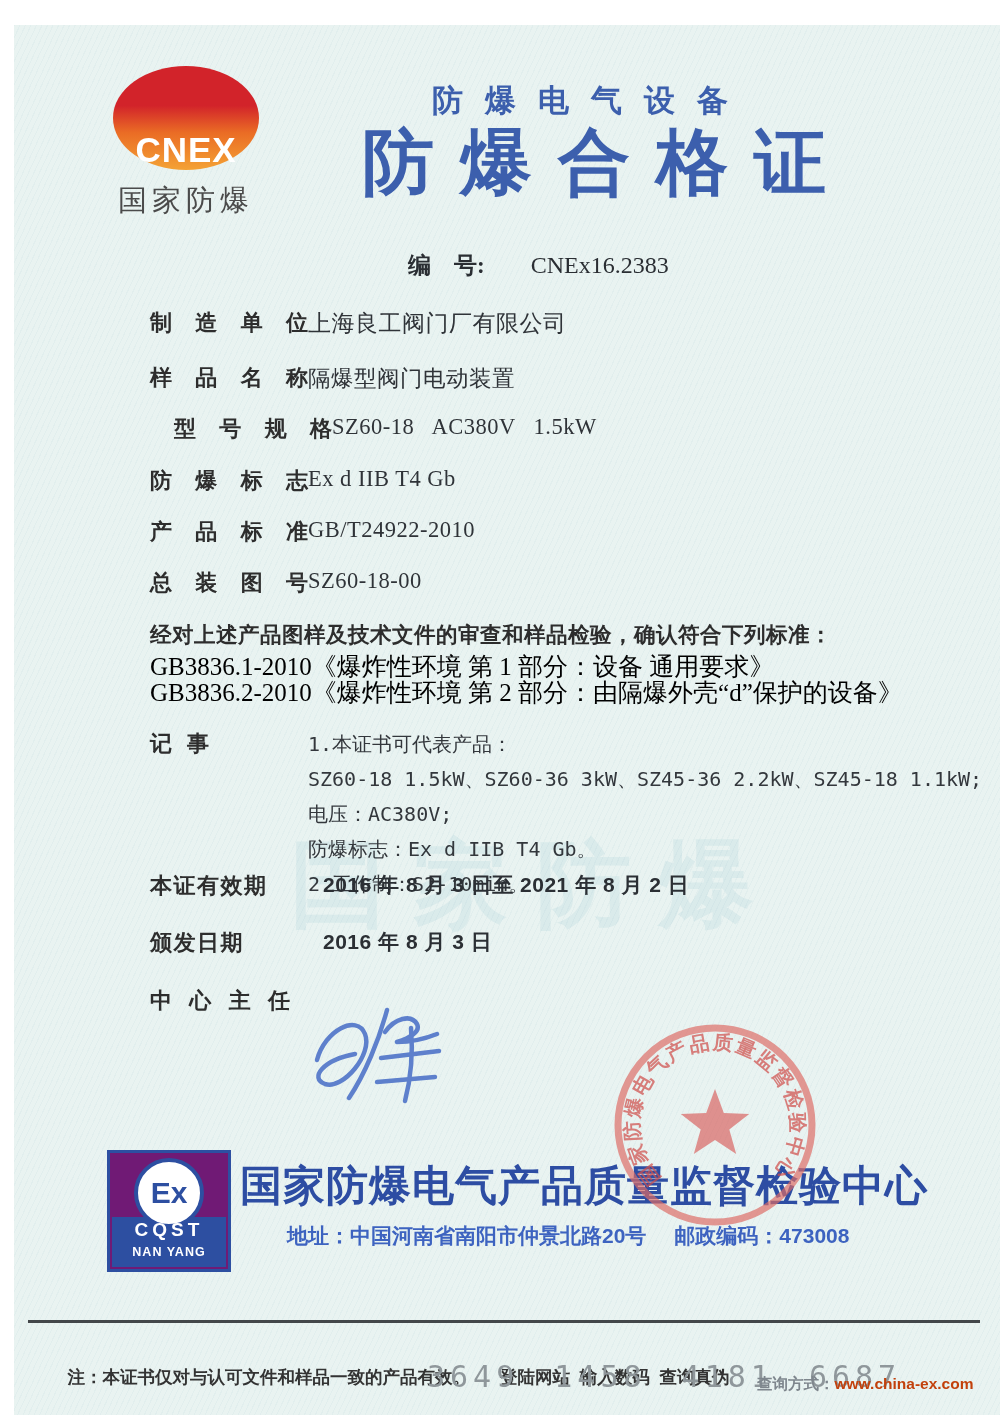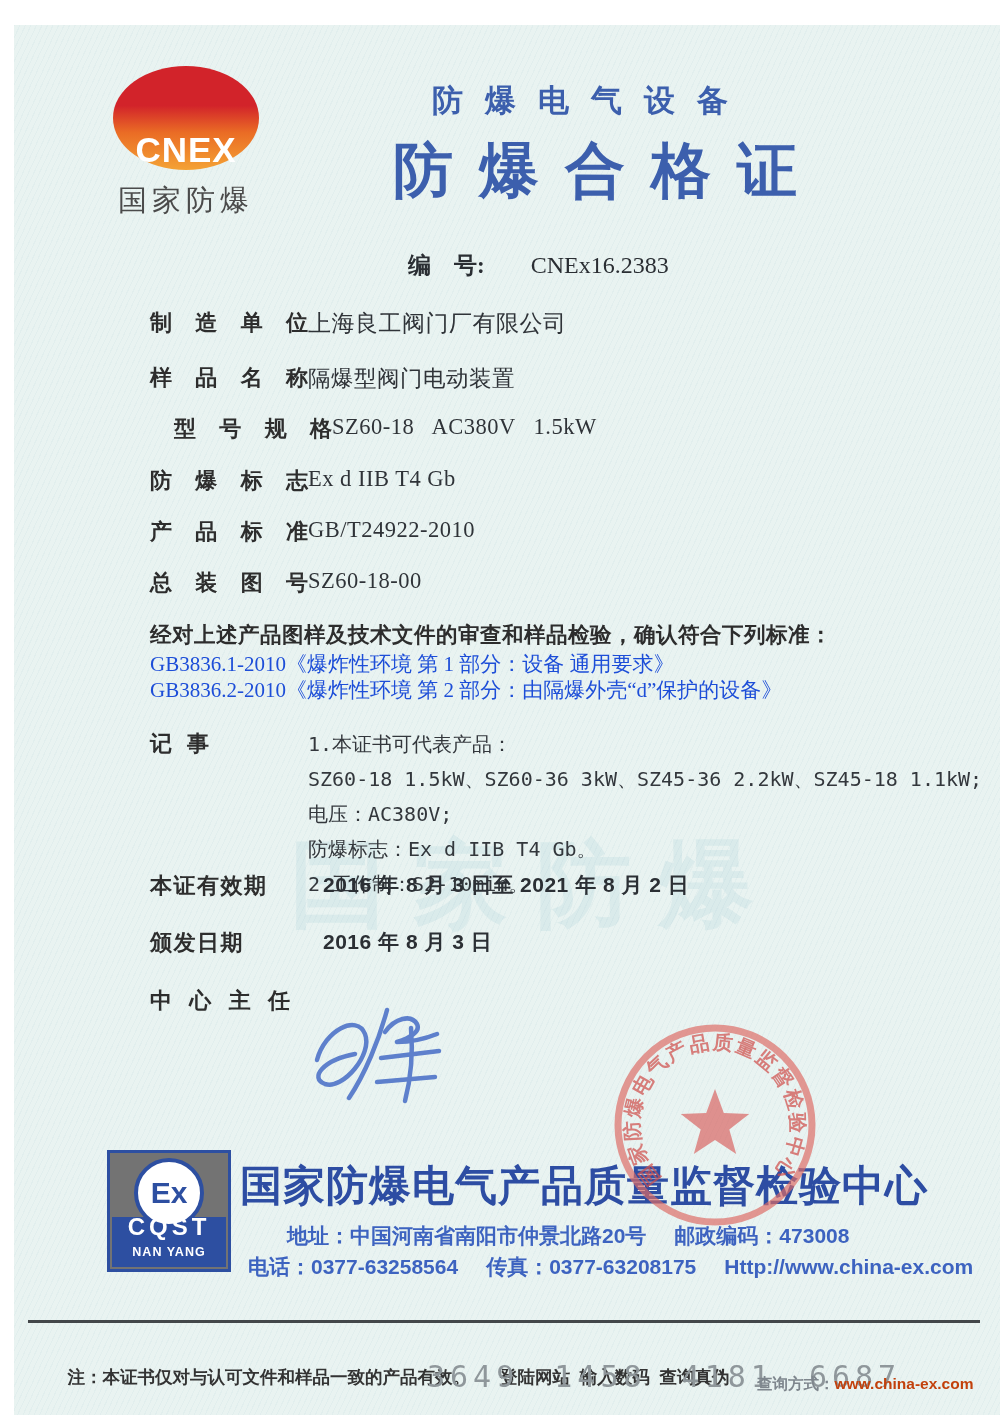--- a/index.html
+++ b/index.html
@@ -9,55 +9,55 @@
          background-image:repeating-linear-gradient(115deg, rgba(187,214,219,0.16) 0px, rgba(187,214,219,0.16) 1px, transparent 1px, transparent 5px);}
   .abs{position:absolute;}
   
   .cnex-ellipse{left:113px;top:66px;width:146px;height:104px;border-radius:50%;
      background:linear-gradient(180deg,#d2232a 0%,#d2232a 38%,#ea6c25 64%,#f4a235 100%);
      display:flex;align-items:flex-end;justify-content:center;}
   .cnex-text{color:#fff;font-size:35px;font-weight:bold;letter-spacing:1px;}
   .cnex-caption{left:103px;top:181px;width:166px;text-align:center;font-size:29px;color:#4b4b4b;
      letter-spacing:5px;font-weight:500;}
   .doc-subtitle{left:432px;top:80px;font-size:31px;font-weight:bold;color:#3c5fad;letter-spacing:22px;white-space:nowrap;}
-  .doc-title{left:362px;top:131px;font-size:60px;font-weight:bold;color:#3c5fad;letter-spacing:26px;white-space:nowrap;margin-left:31px;}
+  .doc-title{left:362px;top:115px;font-size:72px;font-weight:bold;color:#3c5fad;letter-spacing:26px;white-space:nowrap;}
   
   .number-row{left:408px;top:250px;font-family:"Liberation Serif",serif;font-size:23px;color:#2a2e33;}
   .number-label{font-weight:bold;}
   .number-value{margin-left:46px;font-size:24px;}
   
   .field-row{left:150px;display:flex;align-items:flex-start;}
   .flabel{display:inline-block;width:158px;font-size:22px;font-weight:bold;color:#2d2d2d;
       text-align:justify;text-align-last:justify;flex:0 0 158px;}
   .fvalue{font-family:"Liberation Serif",serif;font-size:22.5px;color:#2f3338;white-space:pre-wrap;letter-spacing:0.5px;}
   .fsub{font-family:"Liberation Serif",serif;font-size:21px;color:#2f3338;margin-top:7px;}
   
   .intro{left:150px;top:620px;font-size:21.5px;font-weight:bold;color:#2d2d2d;letter-spacing:0.5px;}
-  .std{left:150px;font-family:"Liberation Serif",serif;font-size:21px;color:#1d4ed8;}
+  .std{left:150px;font-family:"Liberation Serif",serif;font-size:25px;color:#000000;}
   
   .notes-label{left:150px;top:729px;font-size:22px;font-weight:bold;color:#2d2d2d;letter-spacing:15px;}
   .notes{left:308px;top:727px;font-family:"DejaVu Sans Mono",monospace;font-size:20px;color:#33373c;
      line-height:35px;white-space:pre-wrap;}
   
   .date-row{left:150px;display:flex;gap:15px;}
   .dlabel{display:inline-block;font-size:22px;font-weight:bold;color:#2d2d2d;letter-spacing:1.5px;flex:0 0 158px;}
   .dvalue{font-size:21px;font-weight:bold;color:#2b2f34;letter-spacing:0.5px;}
   .director-label{left:150px;top:986px;width:140px;font-size:22px;font-weight:bold;color:#2d2d2d;
      text-align:justify;text-align-last:justify;}
   
   .signature{left:295px;top:998px;z-index:3;}
   .seal{left:609px;top:1019px;z-index:4;opacity:0.85;}
   
-  .cqst-logo{left:107px;top:1150px;width:114px;height:112px;border:3px solid #2d4fa1;background:#737373;padding:2px;}
+  .cqst-logo{left:107px;top:1150px;width:114px;height:112px;border:3px solid #2d4fa1;background:#701a75;padding:2px;}
   .cqst-inner{position:relative;width:100%;height:100%;}
   .cqst-band{position:absolute;left:0;right:0;bottom:0;height:50px;background:#2d4fa1;}
   .cqst-circle{position:absolute;left:22px;top:3px;width:62px;height:62px;border:4px solid #2d4fa1;border-radius:50%;
      background:#fff;display:flex;align-items:center;justify-content:center;z-index:2;}
   .cqst-ex{font-size:30px;font-weight:bold;color:#2d4fa1;}
-  .cqst-line1{position:absolute;left:0;right:0;bottom:26px;text-align:center;color:#fff;font-size:24px;
+  .cqst-line1{position:absolute;left:0;right:0;bottom:26px;text-align:center;color:#fff;font-size:19px;
      font-weight:bold;letter-spacing:4px;z-index:3;}
   .cqst-line2{position:absolute;left:0;right:0;bottom:8px;text-align:center;color:#fff;font-size:12.5px;
      font-weight:bold;letter-spacing:1px;z-index:3;}
   .issuer-name{left:240px;top:1158px;width:700px;font-family:"Liberation Serif",serif;font-size:42px;
      font-weight:bold;color:#2d4da3;letter-spacing:1px;white-space:nowrap;z-index:2;}
   .contact{font-size:21px;font-weight:bold;color:#3d63c0;white-space:nowrap;z-index:2;}
   .contact .gap{display:inline-block;width:28px;}
   .contact1{left:287px;top:1222px;}
   .contact2{left:248px;top:1253px;}
   
@@ -168,23 +168,20 @@
       </div>
       <div class="cqst-line1">CQST</div>
       <div class="cqst-line2">NAN YANG</div>
     </div>
   </div>
 
   <div class="abs issuer-name">国家防爆电气产品质量监督检验中心</div>
   <div class="abs contact contact1">
     <span>地址：</span><span>中国河南省南阳市仲景北路20号</span><span class="gap"></span><span>邮政编码：</span><span>473008</span>
   </div>
-  <div class="abs contact contact2">
-    <span>电话：</span><span>0377-63258564</span><span class="gap"></span><span>传真：</span><span>0377-63208175</span><span class="gap"></span><span>Http://www.china-ex.com</span>
-  </div>
 
   <div class="abs divider"></div>
   <div class="abs foot-note">
     <span>注：本证书仅对与认可文件和样品一致的产品有效。</span><span class="hint">登陆网站  输入数码  查询真伪</span>
   </div>
   <div class="abs verify-code">3649 1458 4181 6687</div>
   <div class="abs query">
     <span>查询方式：</span><span class="site">www.china-ex.com</span>
   </div>
 </div>

